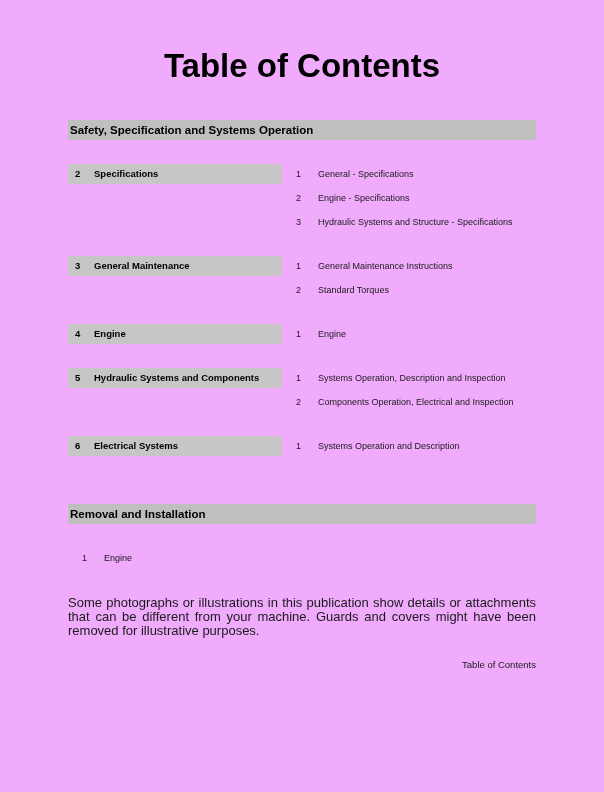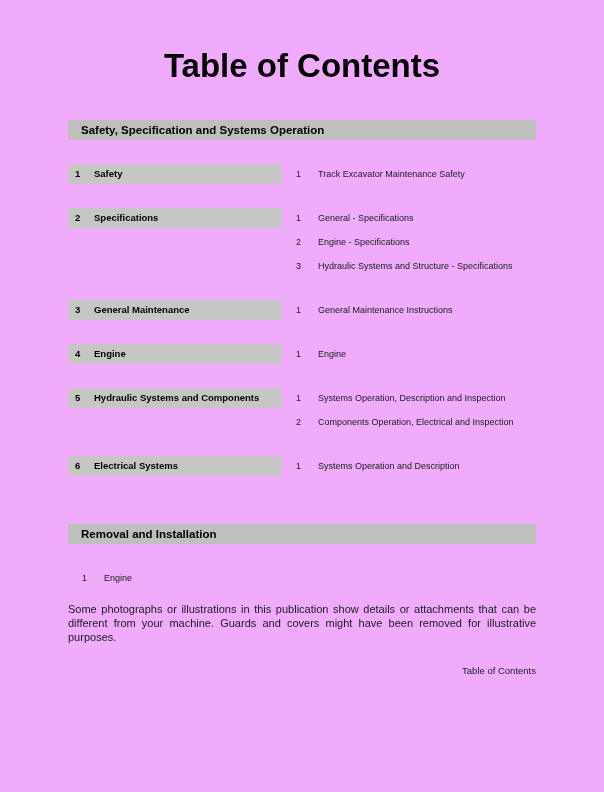--- a/index.html
+++ b/index.html
@@ -23,21 +23,21 @@
     color: #000000;
     letter-spacing: 0px;
   }
   .section-bar {
     margin-top: 34px;
     height: 20px;
     line-height: 20px;
     background: var(--section-bar, #bfbfbf);
     font-size: 11.5px;
     font-weight: bold;
-    padding-left: 13px;
+    padding-left: 2px;
     box-sizing: border-box;
     color: #000000;
   }
   .section-bar.second { margin-top: 48px; }
   .row {
     margin-top: 24px;
     display: flex;
     align-items: flex-start;
   }
   .chapter-box {
@@ -67,22 +67,22 @@
     font-size: 9px;
     color: #1a1a1a;
     white-space: nowrap;
   }
   .entry:last-child { margin-bottom: 0; }
   .entry .enum {
     display: inline-block;
     width: 22px;
   }
   .footer-note {
-    margin-top: 14px;
-    font-size: 11px;
+    margin-top: 28px;
+    font-size: 13px;
     line-height: 14px;
     text-align: justify;
     color: #1a1a1a;
   }
   .footer-right {
     margin-top: 20px;
     font-size: 9.5px;
     line-height: 14px;
     text-align: right;
     color: #1a1a1a;
@@ -92,30 +92,20 @@
 <body>
 
 <div class="page">
 
   <h1 class="title">Table of Contents</h1>
 
   <div class="section-bar">
     <span>Safety, Specification and Systems Operation</span>
   </div>
 
-  <div class="row">
-    <div class="chapter-box">
-      <span class="num">1</span><span class="ctitle">Safety</span>
-    </div>
-    <div class="entries">
-      <div class="entry">
-        <span class="enum">1</span><span class="etitle">Track Excavator Maintenance Safety</span>
-      </div>
-    </div>
-  </div>
 
   <div class="row">
     <div class="chapter-box">
       <span class="num">2</span><span class="ctitle">Specifications</span>
     </div>
     <div class="entries">
       <div class="entry">
         <span class="enum">1</span><span class="etitle">General - Specifications</span>
       </div>
       <div class="entry">
@@ -127,20 +117,23 @@
     </div>
   </div>
 
   <div class="row">
     <div class="chapter-box">
       <span class="num">3</span><span class="ctitle">General Maintenance</span>
     </div>
     <div class="entries">
       <div class="entry">
         <span class="enum">1</span><span class="etitle">General Maintenance Instructions</span>
+      </div>
+      <div class="entry">
+        <span class="enum">2</span><span class="etitle">Standard Torques</span>
       </div>
     </div>
   </div>
 
   <div class="row">
     <div class="chapter-box">
       <span class="num">4</span><span class="ctitle">Engine</span>
     </div>
     <div class="entries">
       <div class="entry">

